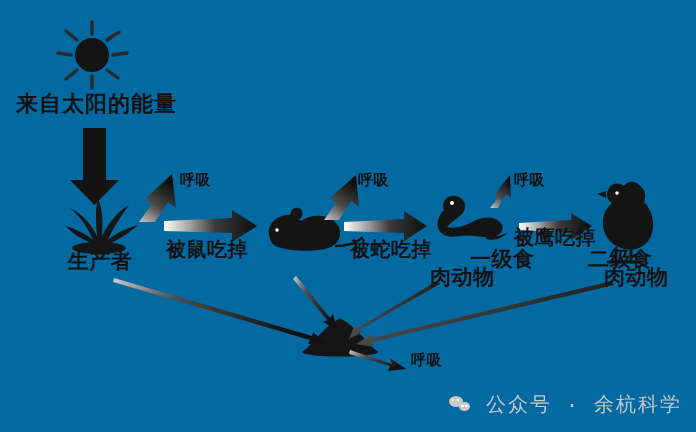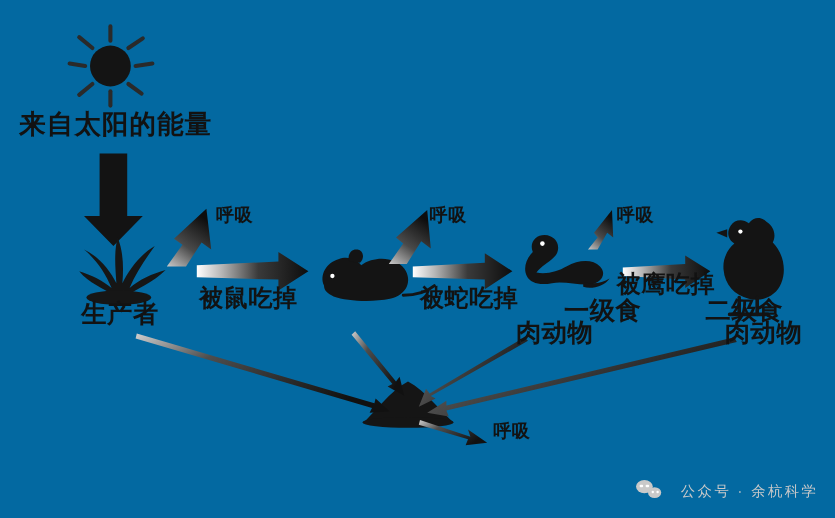--- a/index.html
+++ b/index.html
@@ -51,22 +51,22 @@
     pointer-events: none;
   }
   .wm {
     position: absolute;
     right: 14px;
     bottom: 14px;
     display: flex;
     align-items: center;
     gap: 15px;
     color: #c9c9c9;
-    font-family: Liberation Sans, sans-serif;
-    font-size: 12px;
+    font-family: Liberation Mono, monospace;
+    font-size: 20px;
     letter-spacing: 2px;
     user-select: none;
   }
   .wm-icon {
     width: 22px;
     height: 18px;
     position: relative;
     flex: none;
   }
   .wm-icon i {

